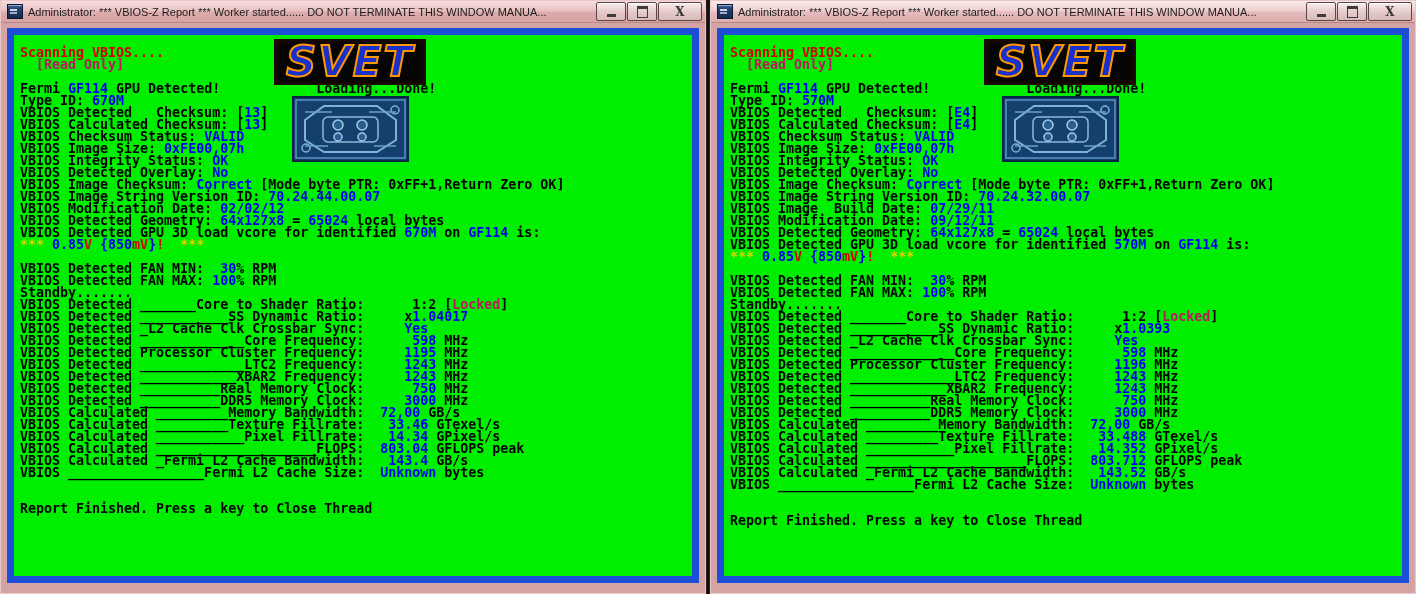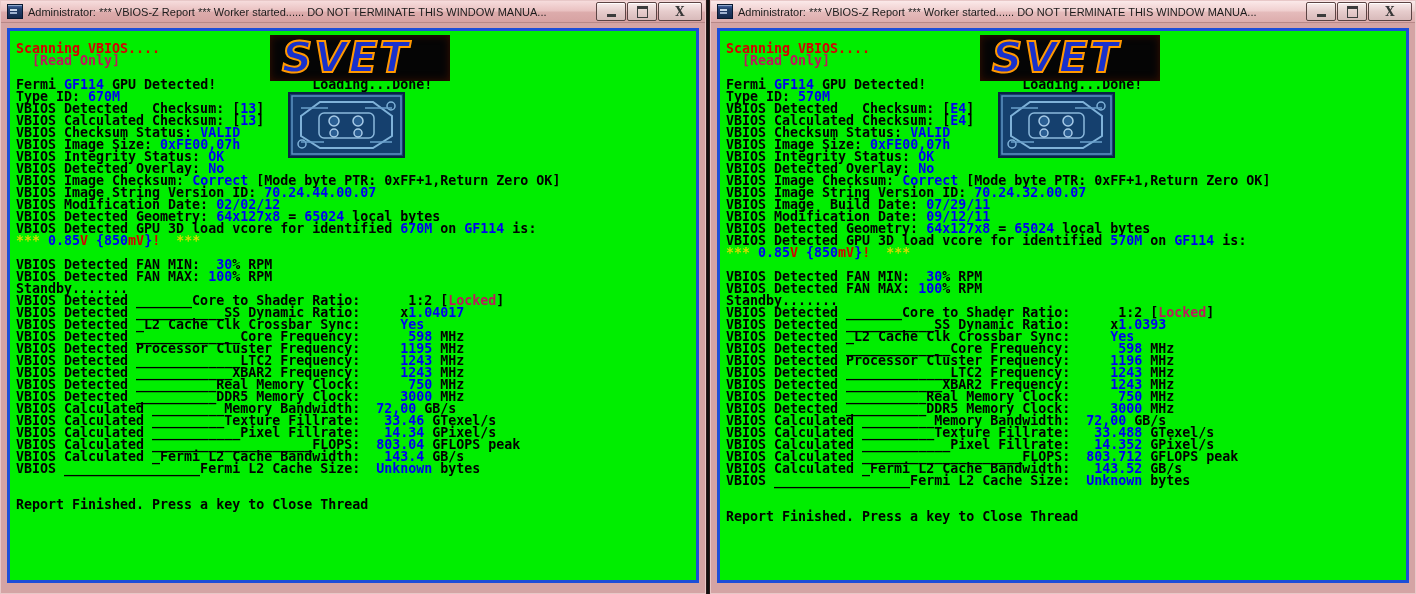--- a/index.html
+++ b/index.html
@@ -52,39 +52,39 @@
     display:flex;align-items:center;justify-content:center;
     cursor:default;
   }
   .wbtn.close{width:42px;}
   .glyph-min{width:9px;height:3px;background:#3c3c3c;margin-top:7px;}
   .glyph-max{width:9px;height:8px;border:1px solid #3c3c3c;border-top:3px solid #3c3c3c;background:transparent;}
   .glyph-close{font-size:12px;font-weight:bold;color:#383838;line-height:1;font-family:"DejaVu Serif",serif;}
   .console{
     position:absolute;left:7px;right:7px;top:28px;bottom:11px;
     background:#00ee00;
-    border:3px solid #1d4ed8;
+    border:7px solid #1d4ed8;
     overflow:hidden;
   }
   .console-output{
     position:absolute;left:6px;top:12px;right:0;
     font-family:"DejaVu Sans Mono",monospace;
     font-weight:bold;
     font-size:13.3px;line-height:12px;
     white-space:pre;
     color:#000000;
   }
   .line{height:12px;}
   .c-k{color:#000000;}
   .c-b{color:#0000f0;}
   .c-r{color:#d40000;}
   .c-y{color:#d8d800;}
   .c-t{color:#be185d;}
   .svet-logo{
-    position:absolute;left:260px;top:4px;width:180px;height:46px;
+    position:absolute;left:260px;top:4px;width:152px;height:46px;
     background:#050505;
     box-shadow:inset 0 0 8px #3a1200;
   }
   .circuit{
     position:absolute;left:278px;top:61px;width:117px;height:66px;
   }
 </style>
 </head>
 <body>
 

